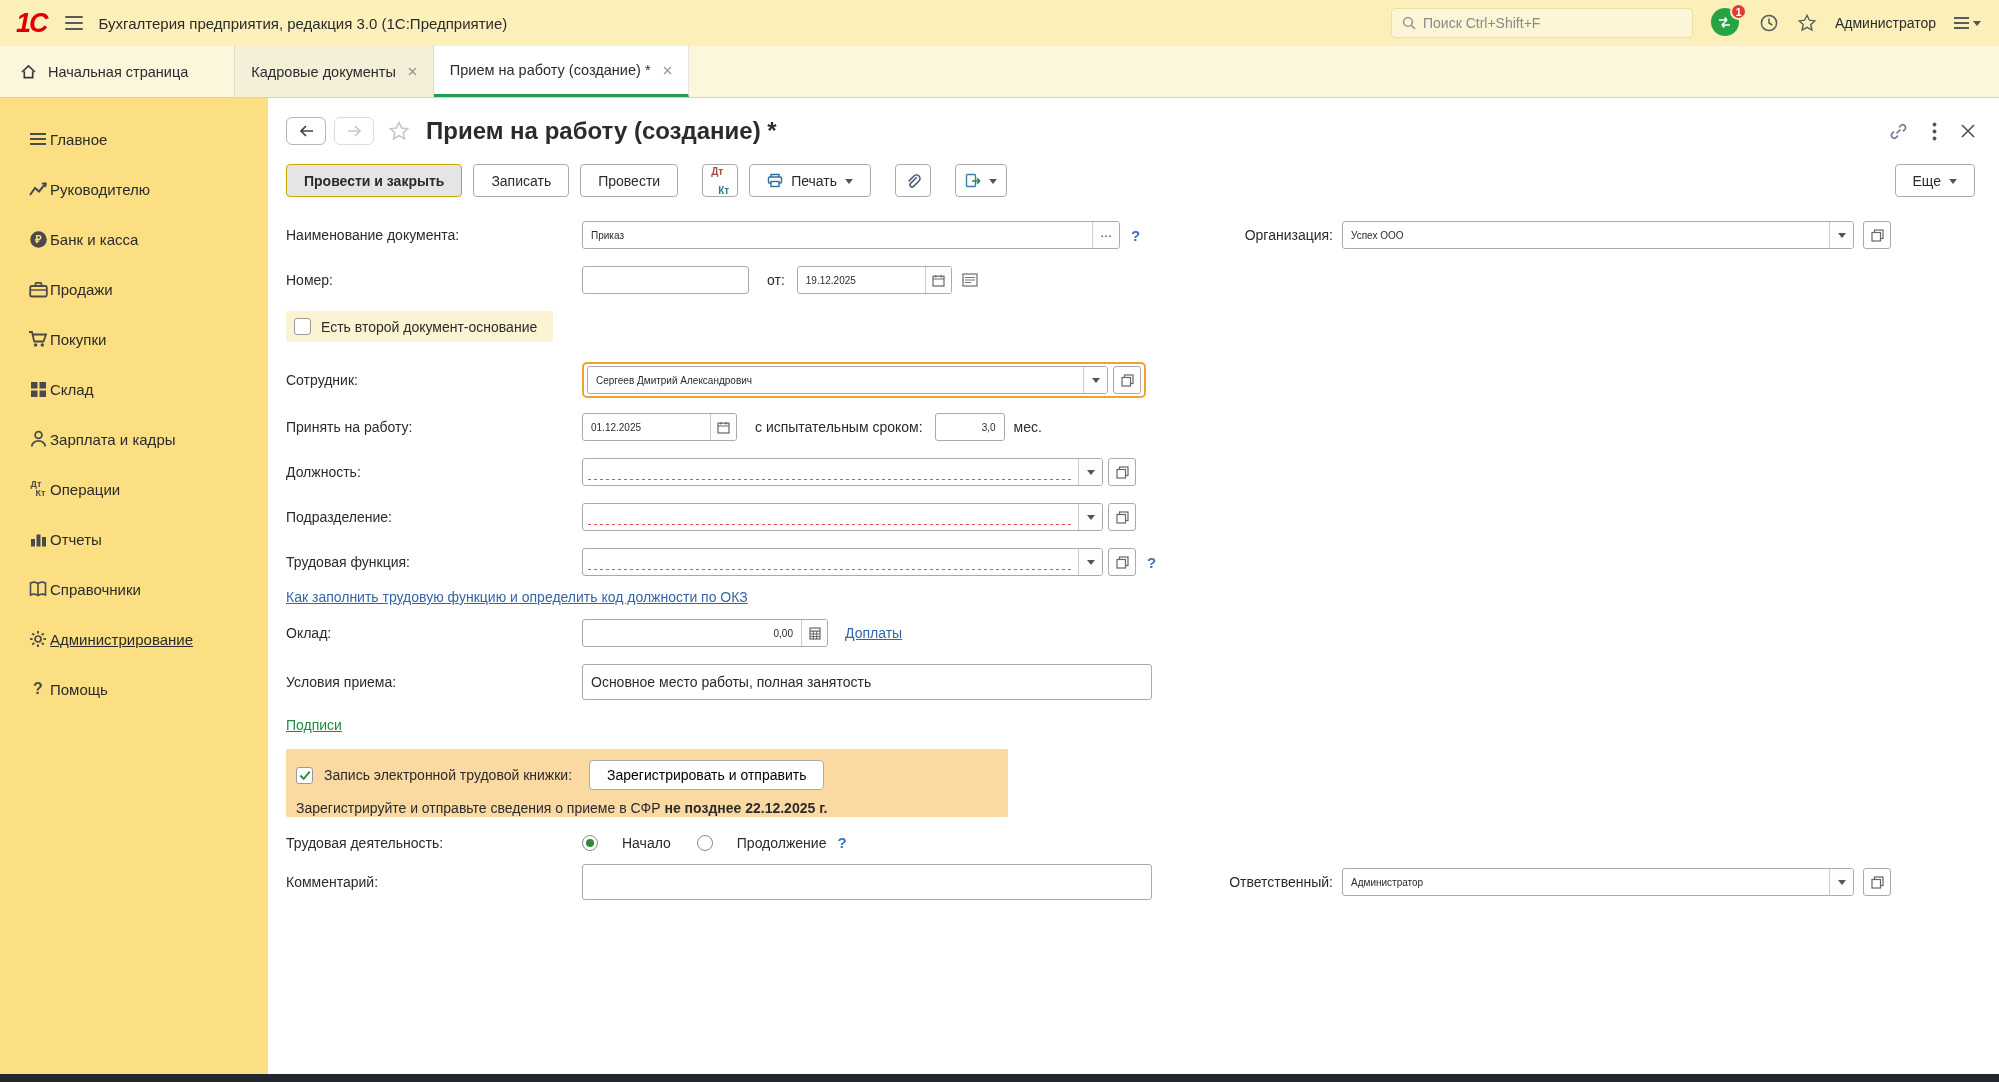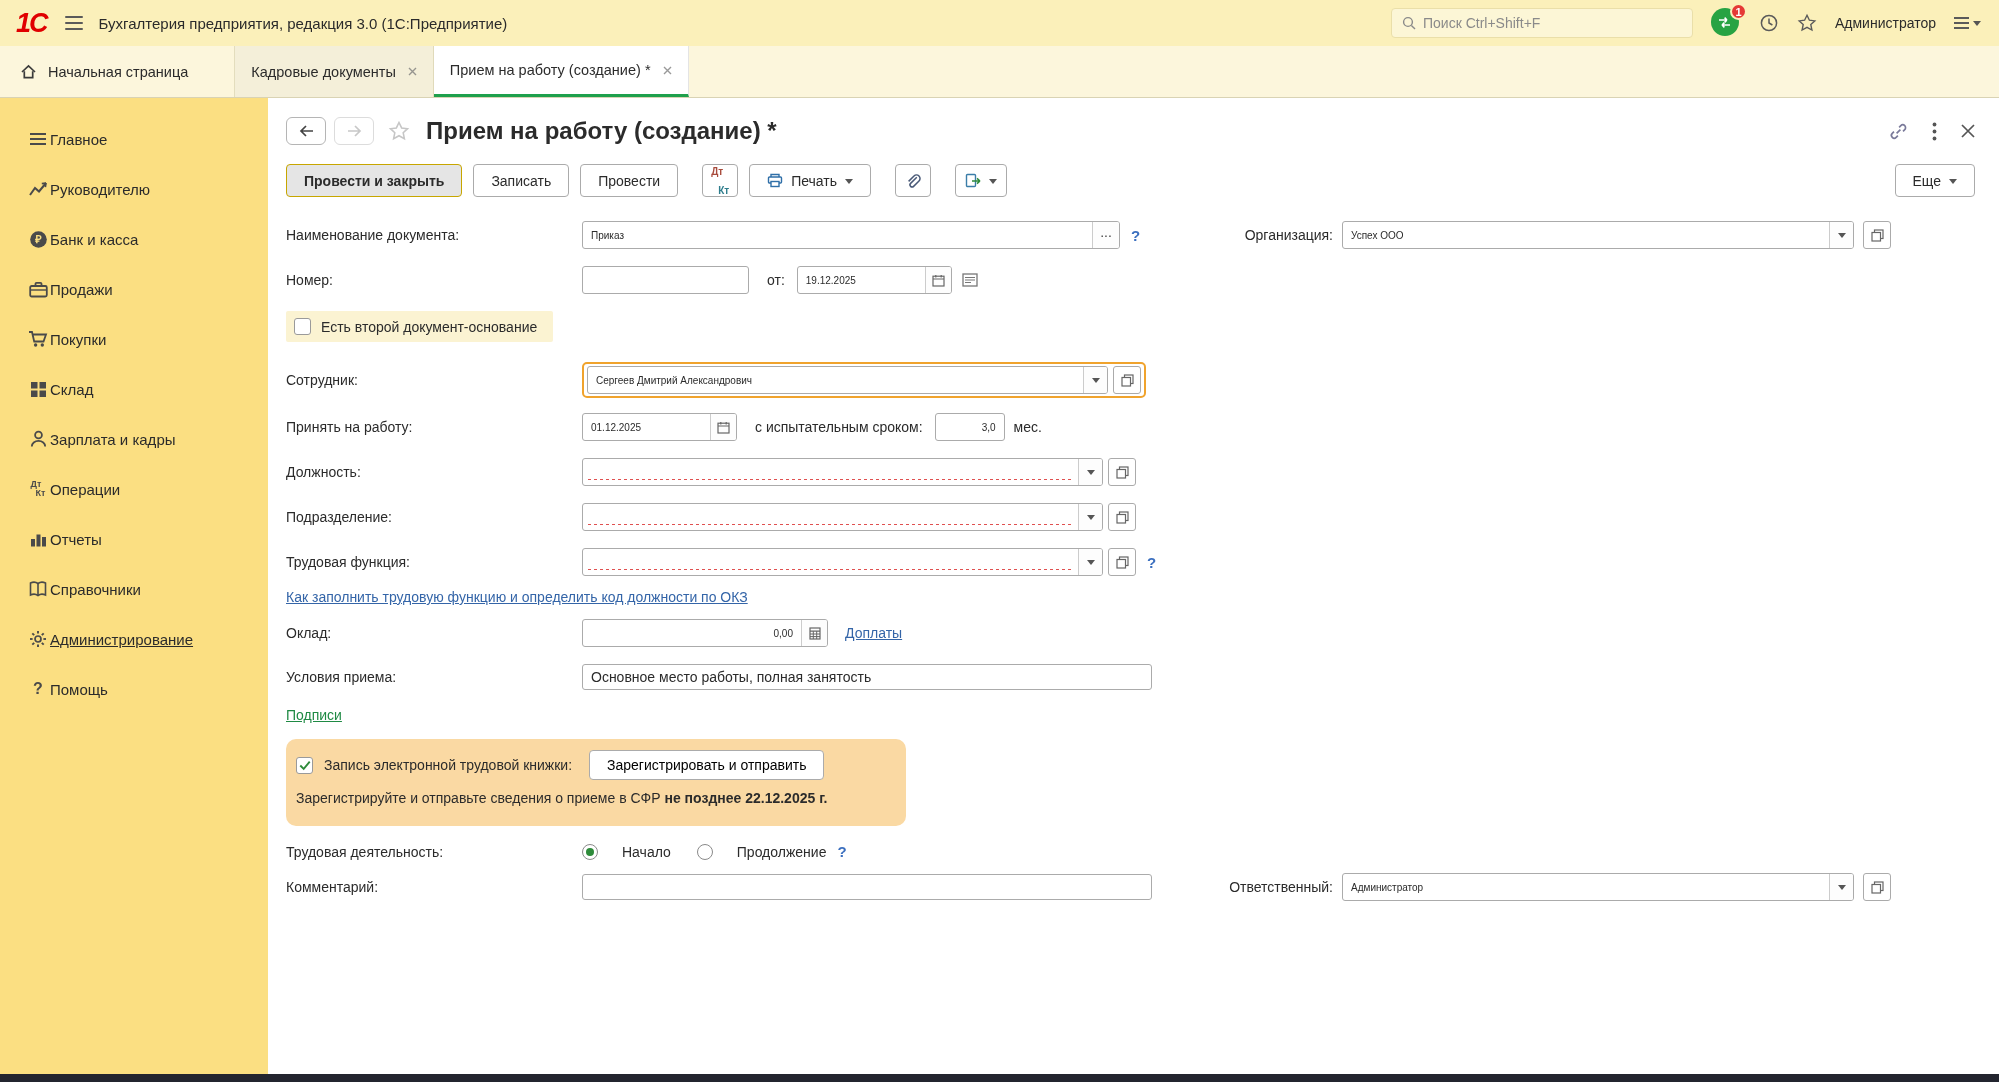--- a/index.html
+++ b/index.html
@@ -75,26 +75,26 @@
   .ell-btn { width: 27px; border: none; border-left: 1px solid #CCCCCC; background: #FDFDFD; font-size: 14px; color: #444; cursor: pointer; display: flex; align-items: center; justify-content: center; padding-bottom: 7px; font-family: inherit; }
   .tool-cell { width: 26px; border: none; border-left: 1px solid #CCCCCC; background: #FDFDFD; display: flex; align-items: center; justify-content: center; cursor: pointer; }
   .icon-btn { width: 28px; height: 28px; border: 1px solid #ABABAB; border-radius: 3px; background: #fff; margin-left: 5px; display: flex; align-items: center; justify-content: center; cursor: pointer; flex-shrink: 0; }
   .flat-icon { margin-left: 10px; display: flex; align-items: center; cursor: pointer; }
   .focus-wrap { display: inline-flex; align-items: center; border: 2px solid #F0A32D; border-radius: 5px; padding: 2px 3px; }
   .help-q { color: #3B6FBF; font-weight: bold; font-size: 15px; margin-left: 11px; cursor: pointer; }
   .link-blue { color: #3465A8; text-decoration: underline; font-size: 14px; cursor: pointer; }
   .link-green { color: #1F8A44; text-decoration: underline; font-size: 14px; cursor: pointer; }
   .inline-lbl { margin: 0 12px 0 18px; }
   .unit { margin-left: 9px; }
-  .plain-input { height: 20px; border: 1px solid #ABABAB; border-radius: 3px; padding: 12px 8px; font-size: 14px; outline: none; font-family: inherit; color: #2b2b2b; }
+  .plain-input { height: 36px; border: 1px solid #ABABAB; border-radius: 3px; padding: 6px 8px; font-size: 14px; outline: none; font-family: inherit; color: #2b2b2b; }
 
   .chk-row { background: #FBF3D2; padding: 7px 16px 7px 8px; display: inline-flex; align-items: center; gap: 10px; border-radius: 2px; cursor: pointer; }
   .chk-box { width: 17px; height: 17px; background: #fff; border: 1px solid #9a9a9a; border-radius: 3px; display: flex; align-items: center; justify-content: center; flex-shrink: 0; }
 
-  .etk-box { background: #FAD9A3; width: 620px; padding: 11px 12px 20px 10px; border-radius: 10px; margin-bottom: 17px; }
+  .etk-box { background: #FAD9A3; width: 722px; padding: 11px 12px 1px 10px; border-radius: 2px; margin-bottom: 17px; }
   .etk-row { display: flex; align-items: center; gap: 11px; }
   .etk-btn { height: 30px; border: 1px solid #ABABAB; border-radius: 4px; background: #fff; padding: 0 17px; font-size: 14px; cursor: pointer; font-family: inherit; margin-left: 6px; }
   .etk-note { margin-top: 10px; font-size: 14px; color: #2b2b2b; }
 
   .radio { width: 16px; height: 16px; border: 1px solid #8a8a8a; border-radius: 50%; background: #fff; display: inline-flex; align-items: center; justify-content: center; flex-shrink: 0; }
   .radio.sel::after { content: ""; width: 8px; height: 8px; border-radius: 50%; background: #2E8B3A; }
   .radio-opt { display: inline-flex; align-items: center; gap: 24px; cursor: pointer; }
   .radio-opt + .radio-opt { margin-left: 26px; }
 
   .gray-lbl { width: 296px; flex-shrink: 0; font-size: 13.5px; color: #9a9a9a; line-height: 1.35; }

